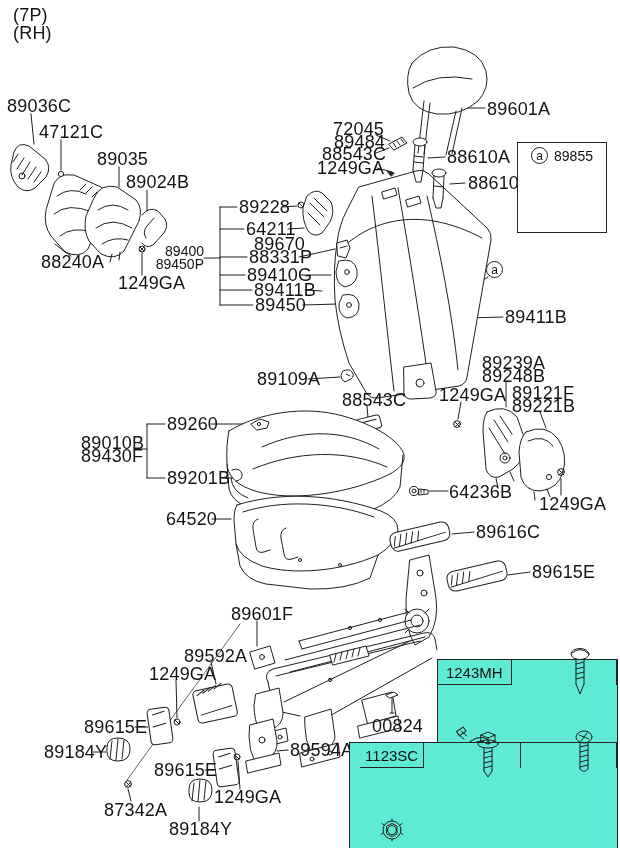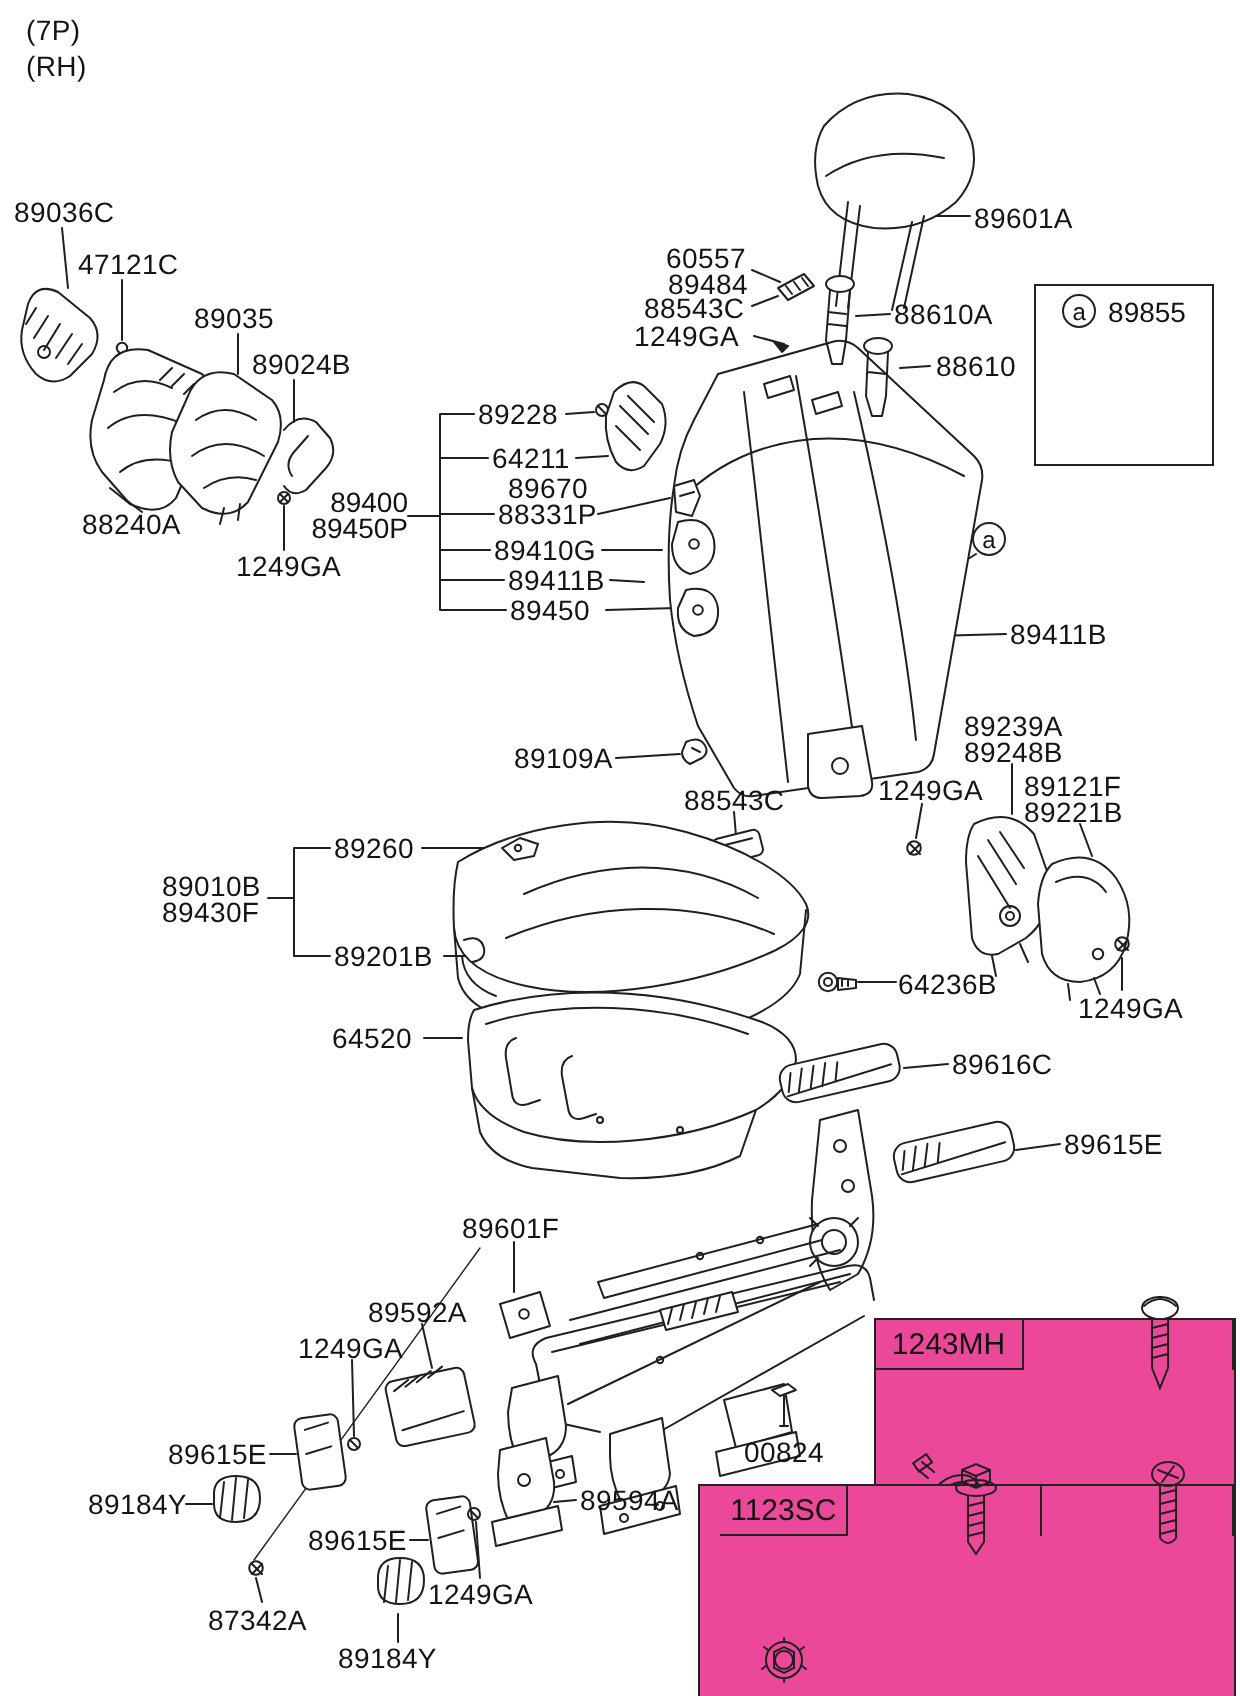--- a/index.html
+++ b/index.html
@@ -1,31 +1,31 @@
 <!DOCTYPE html>
 <html><head>
 <meta charset="utf-8">
 <style>
   html,body{margin:0;padding:0;background:#fff;}
   .stage{position:relative;width:620px;height:848px;background:#fff;overflow:hidden;
          font-family:"Liberation Sans",sans-serif;color:#111;}
   .art{position:absolute;left:0;top:0;}
-  .lb{position:absolute;font-size:14px;line-height:14px;white-space:nowrap;color:#141414;
+  .lb{position:absolute;font-size:18px;line-height:14px;white-space:nowrap;color:#141414;
       letter-spacing:.2px;}
   .grp{position:absolute;left:138px;top:245px;width:66px;text-align:right;}
   .grp div{font-size:14px;line-height:13px;}
   .circle-a{position:absolute;width:17px;height:17px;border:1.5px solid #222;border-radius:50%;
             display:flex;align-items:center;justify-content:center;font-size:12px;color:#141414;
             background:#fff;box-sizing:border-box;}
   .inset{position:absolute;left:517px;top:142px;width:90px;height:91px;border:1.5px solid #222;
          box-sizing:border-box;background:#fff;}
   .inset .hdr{position:absolute;left:0;top:4px;width:100%;display:flex;align-items:center;justify-content:center;gap:6px;}
   .inset .hdr .circle-a{position:relative;flex:0 0 auto;}
   .inset .hdr .code{font-size:14px;text-align:right;}
-  .tbl{position:absolute;border:1.2px solid #222;box-sizing:border-box;background:#ec4899;display:grid;gap:32px;}
+  .tbl{position:absolute;border:1.2px solid #222;box-sizing:border-box;background:#5eead4;display:grid;gap:32px;}
   .tbl-top{left:437px;top:659px;width:181px;height:91px;grid-template-columns:1fr 1fr;grid-template-rows:25px 1fr;}
   .tbl-bot{left:349px;top:742px;width:269px;height:107px;grid-template-columns:1fr 1fr 1fr;grid-template-rows:25px 1fr;padding-left:10px;}
   .cell{border-right:1.2px solid #222;border-bottom:1.2px solid #222;display:flex;align-items:center;justify-content:center;
         box-sizing:border-box;font-size:15px;}
   .cell.last{border-right:none;}
   .cell.icon{border-bottom:none;}
 </style>
 </head>
 <body>
 
@@ -280,21 +280,21 @@
 
   <div class="lb" style="left:239px;top:200px">89228</div>
   <div class="lb" style="left:246px;top:222px">64211</div>
   <div class="lb" style="left:254px;top:237px">89670</div>
   <div class="lb" style="left:249px;top:250px">88331P</div>
   <div class="lb" style="left:247px;top:268px">89410G</div>
   <div class="lb" style="left:254px;top:283px">89411B</div>
   <div class="lb" style="left:255px;top:298px">89450</div>
 
   <div class="lb" style="left:487px;top:102px">89601A</div>
-  <div class="lb" style="left:333px;top:122px">60557</div>
+  <div class="lb" style="left:333px;top:122px">72045</div>
   <div class="lb" style="left:334px;top:135px">89484</div>
   <div class="lb" style="left:322px;top:147px">88543C</div>
   <div class="lb" style="left:317px;top:161px">1249GA</div>
   <div class="lb" style="left:447px;top:150px">88610A</div>
   <div class="lb" style="left:468px;top:176px">88610</div>
   <div class="lb" style="left:505px;top:310px">89411B</div>
 
   <div class="circle-a" style="left:486px;top:261px">
     <span>a</span>
   </div>

